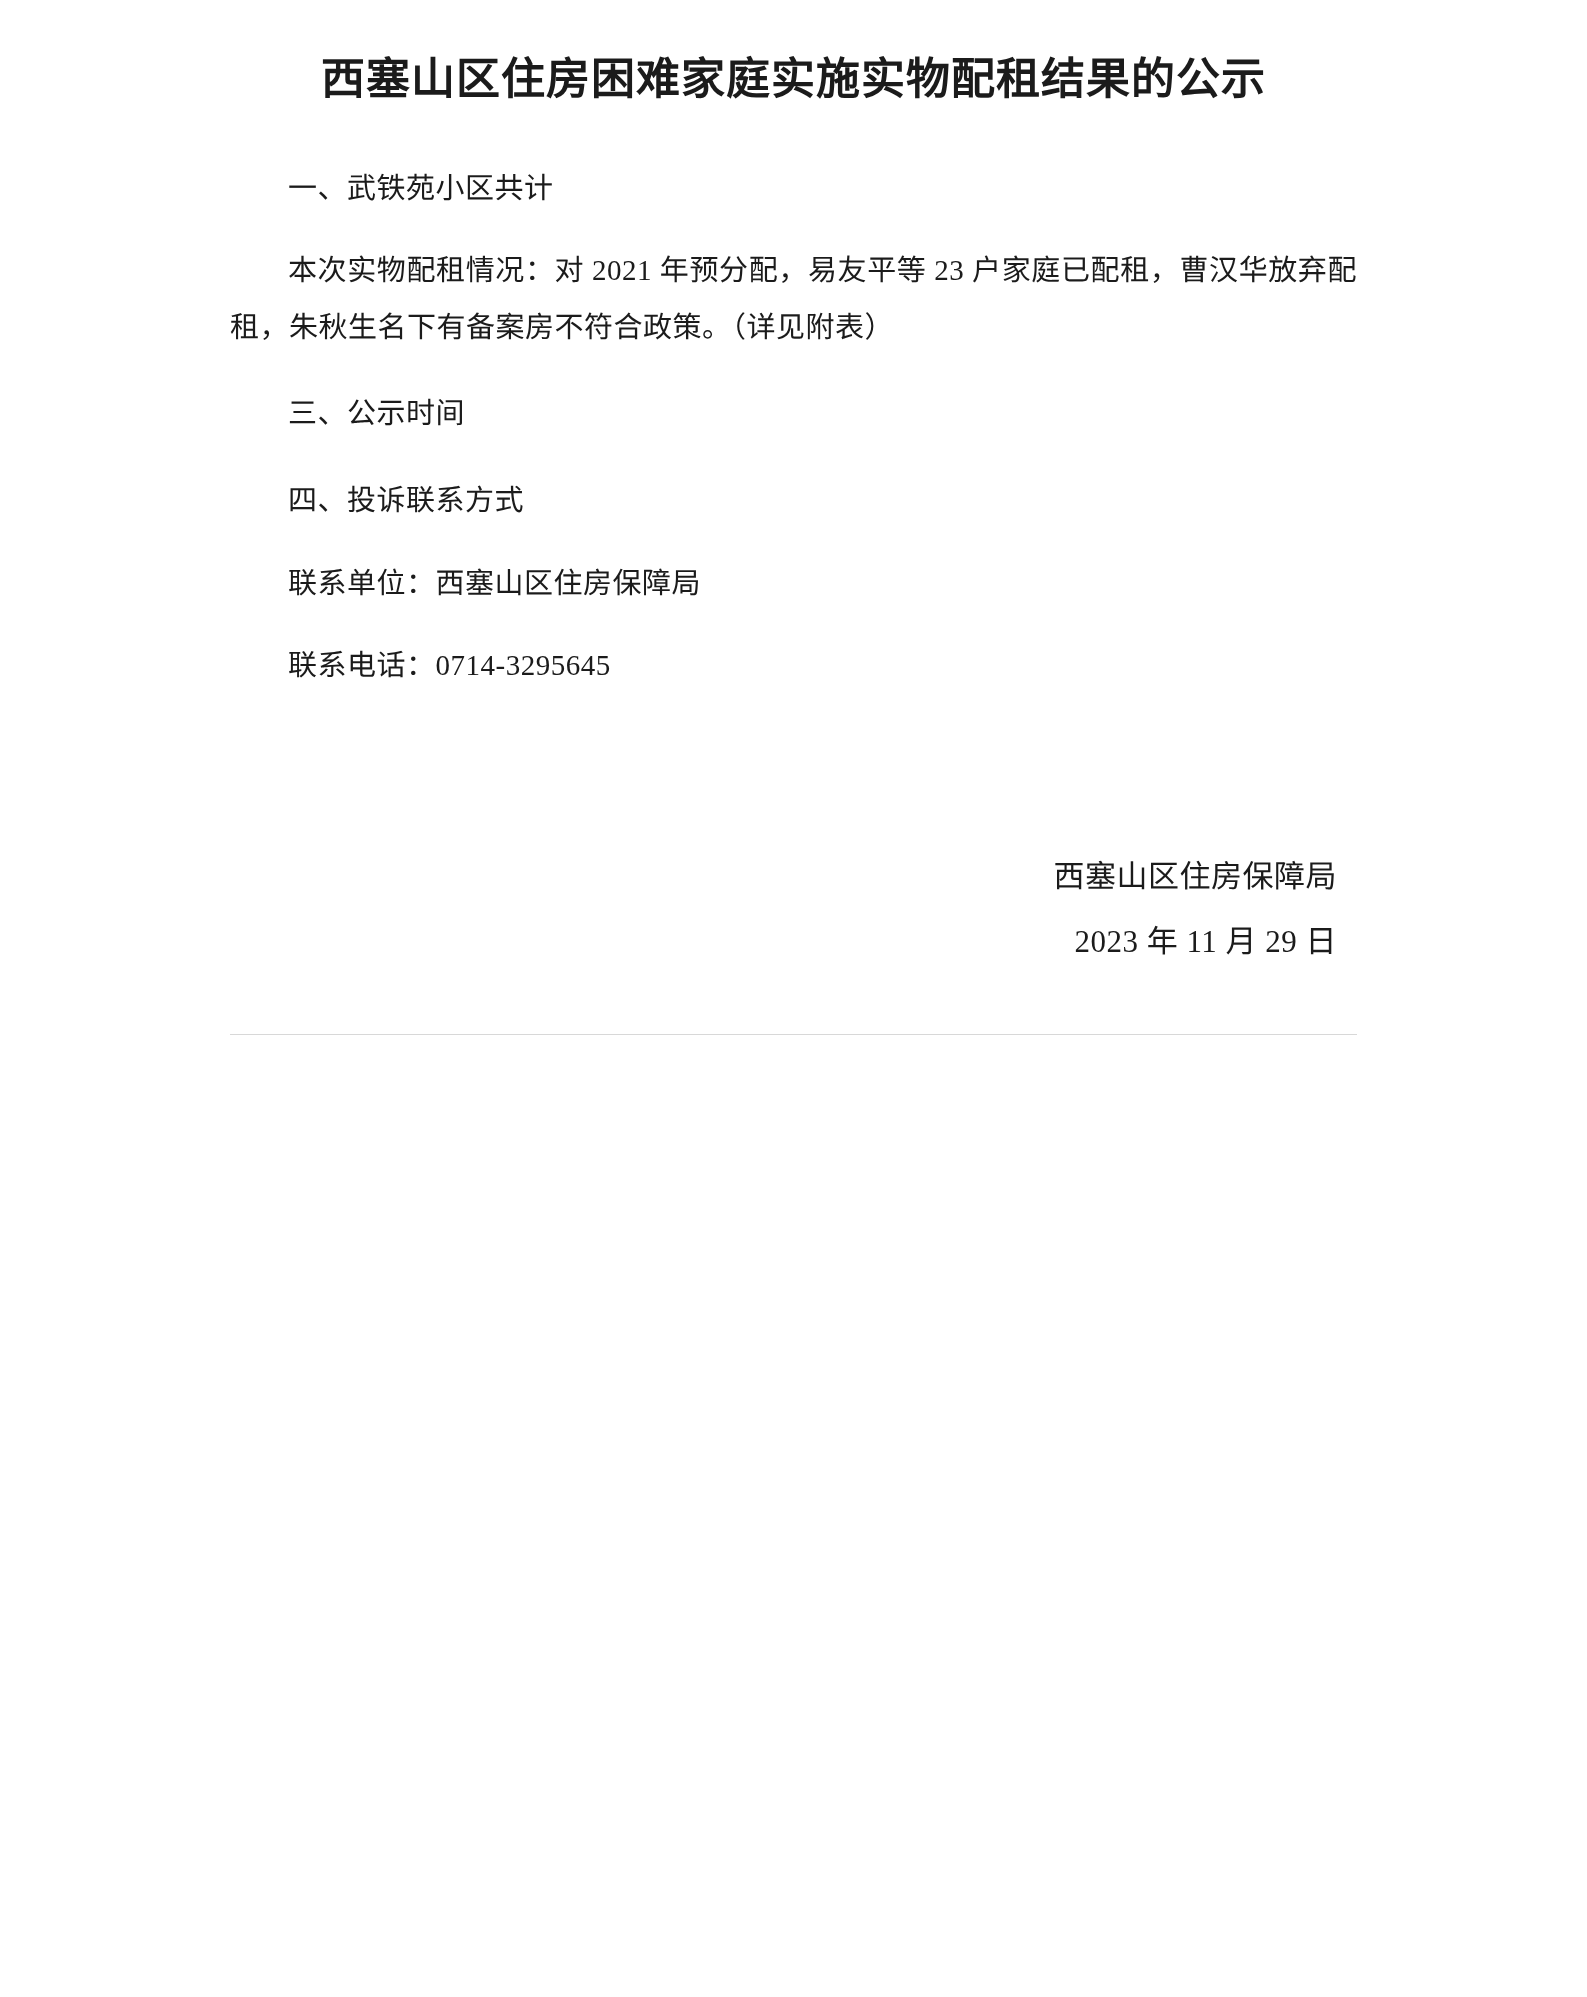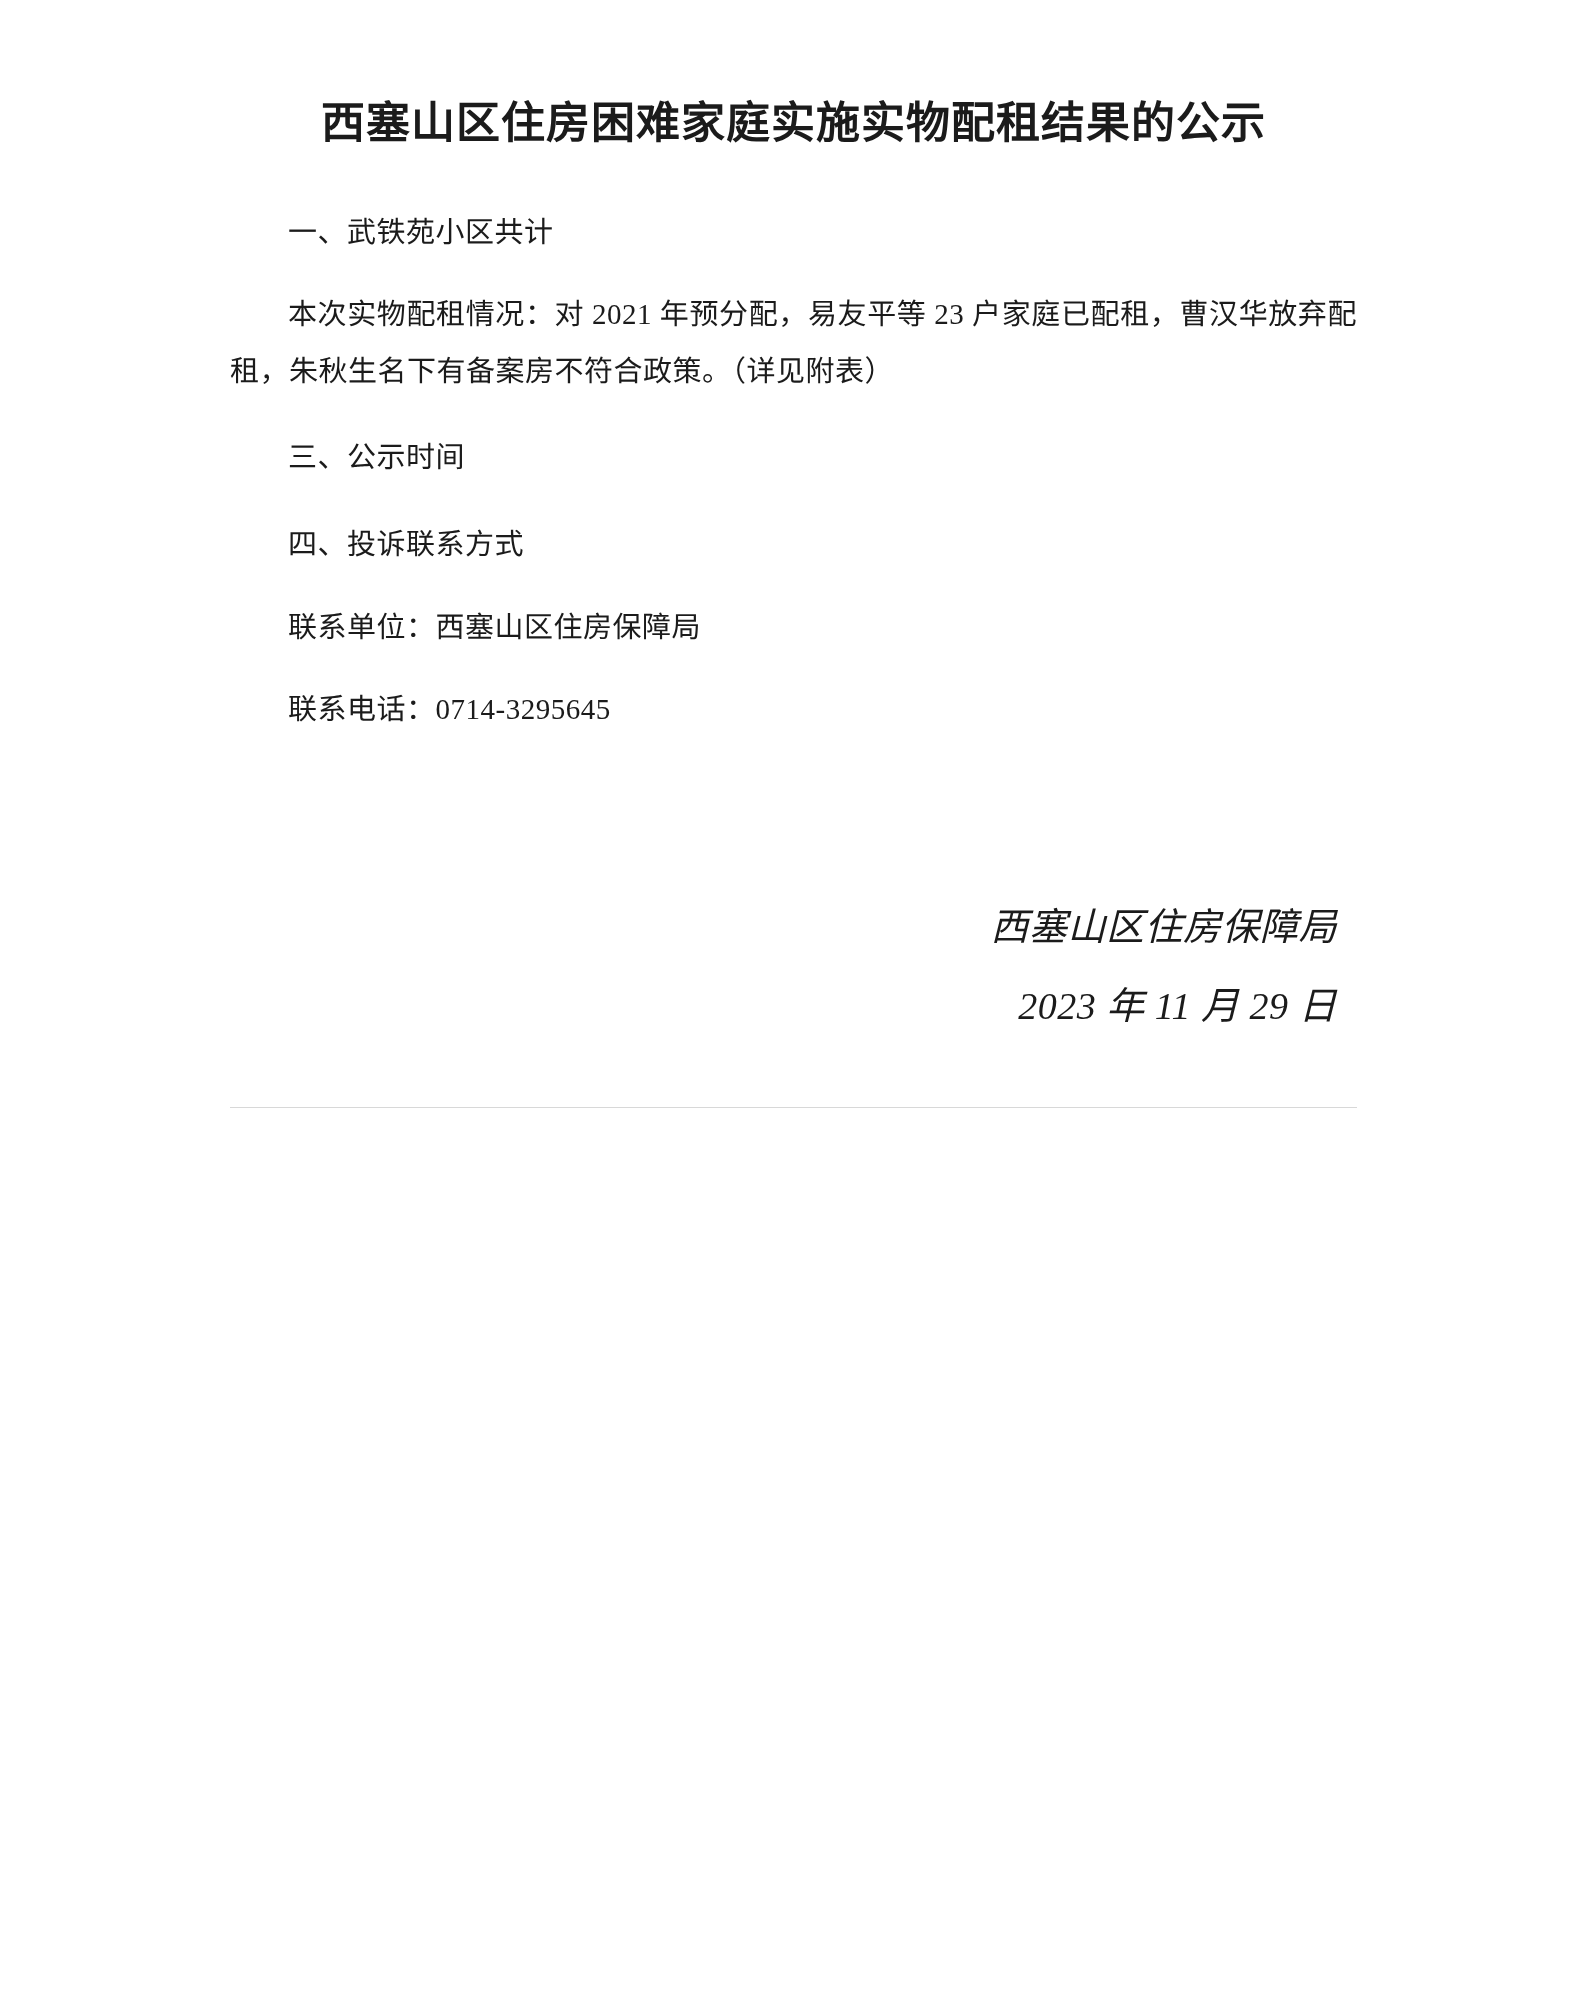--- a/index.html
+++ b/index.html
@@ -12,21 +12,21 @@
     width: 1587px;
     min-height: 1997px;
     font-family: "Liberation Serif", "DejaVu Serif", serif;
     color: #1b1b1b;
     -webkit-font-smoothing: antialiased;
   }
   .page {
     width: 1587px;
     min-height: 1997px;
     box-sizing: border-box;
-    padding: 92px 230px 60px 230px;
+    padding: 48px 230px 60px 230px;
     position: relative;
     background: #ffffff;
   }
   .doc-title {
     font-size: 44px;
     font-weight: bold;
     text-align: center;
     line-height: 1.45;
     letter-spacing: 1px;
     margin: 0 0 48px 0;
@@ -47,24 +47,23 @@
   }
   .para.tight {
     margin-bottom: 26px;
   }
   .signature-block {
     margin-top: 150px;
     text-align: right;
     padding-right: 20px;
   }
   .signature-line {
-    font-size: 38px;
+    font-size: 31px;
     line-height: 2.1;
     letter-spacing: 0.5px;
-    font-style: italic;
   }
   .footer-rule {
     margin-top: 60px;
     border-top: 1px solid #d8d8d8;
     width: 100%;
   }
 </style>
 </head>
 <body>
 

